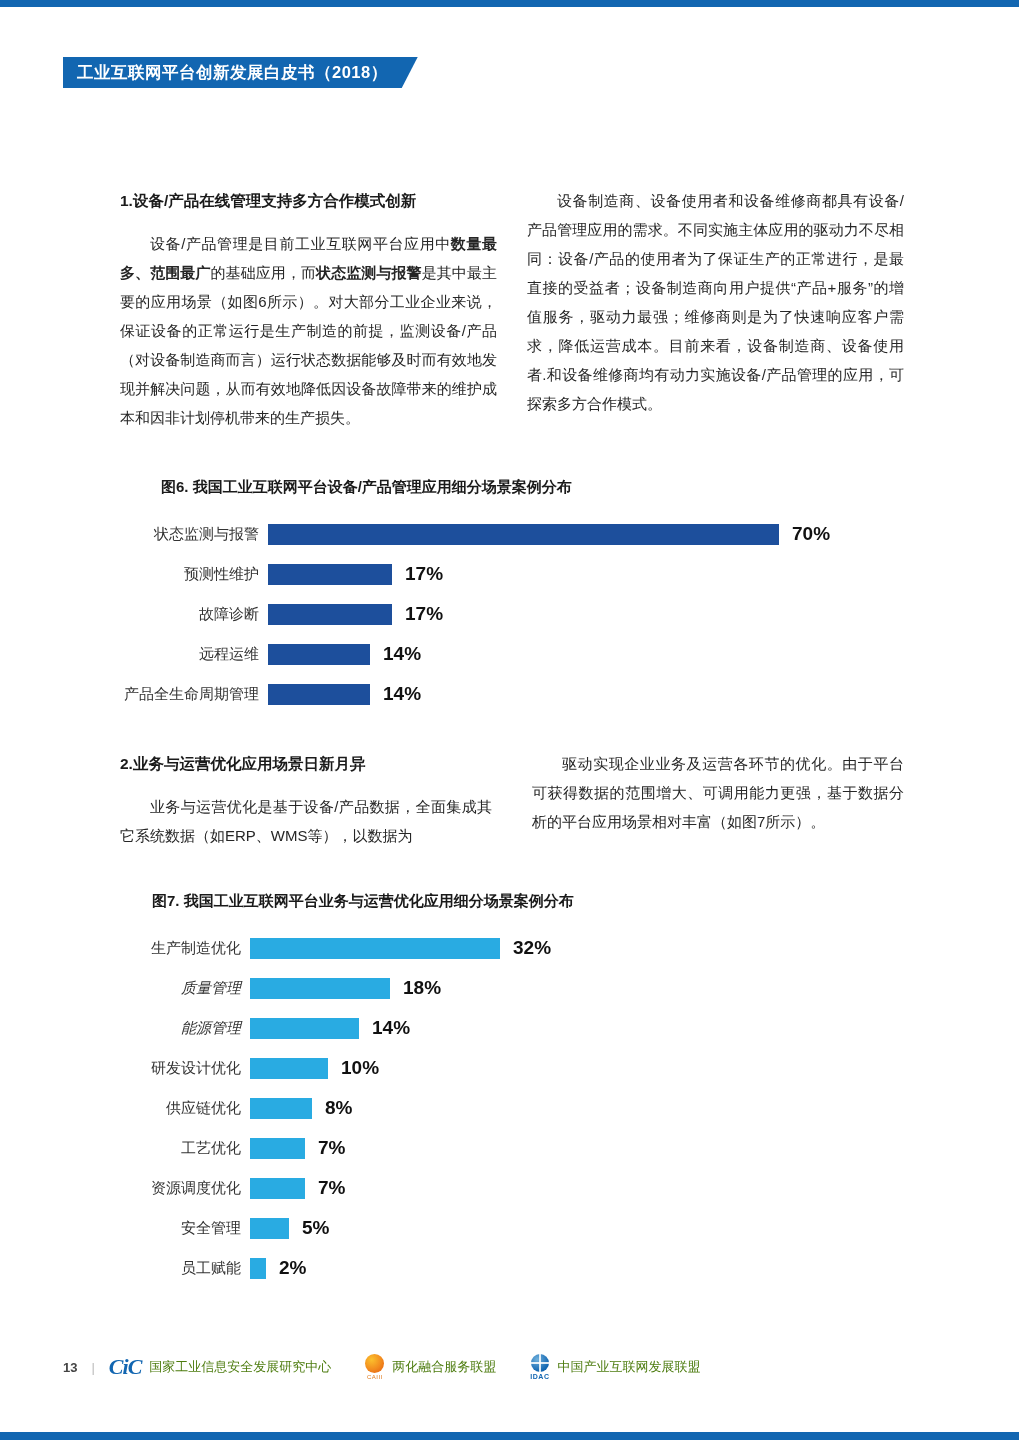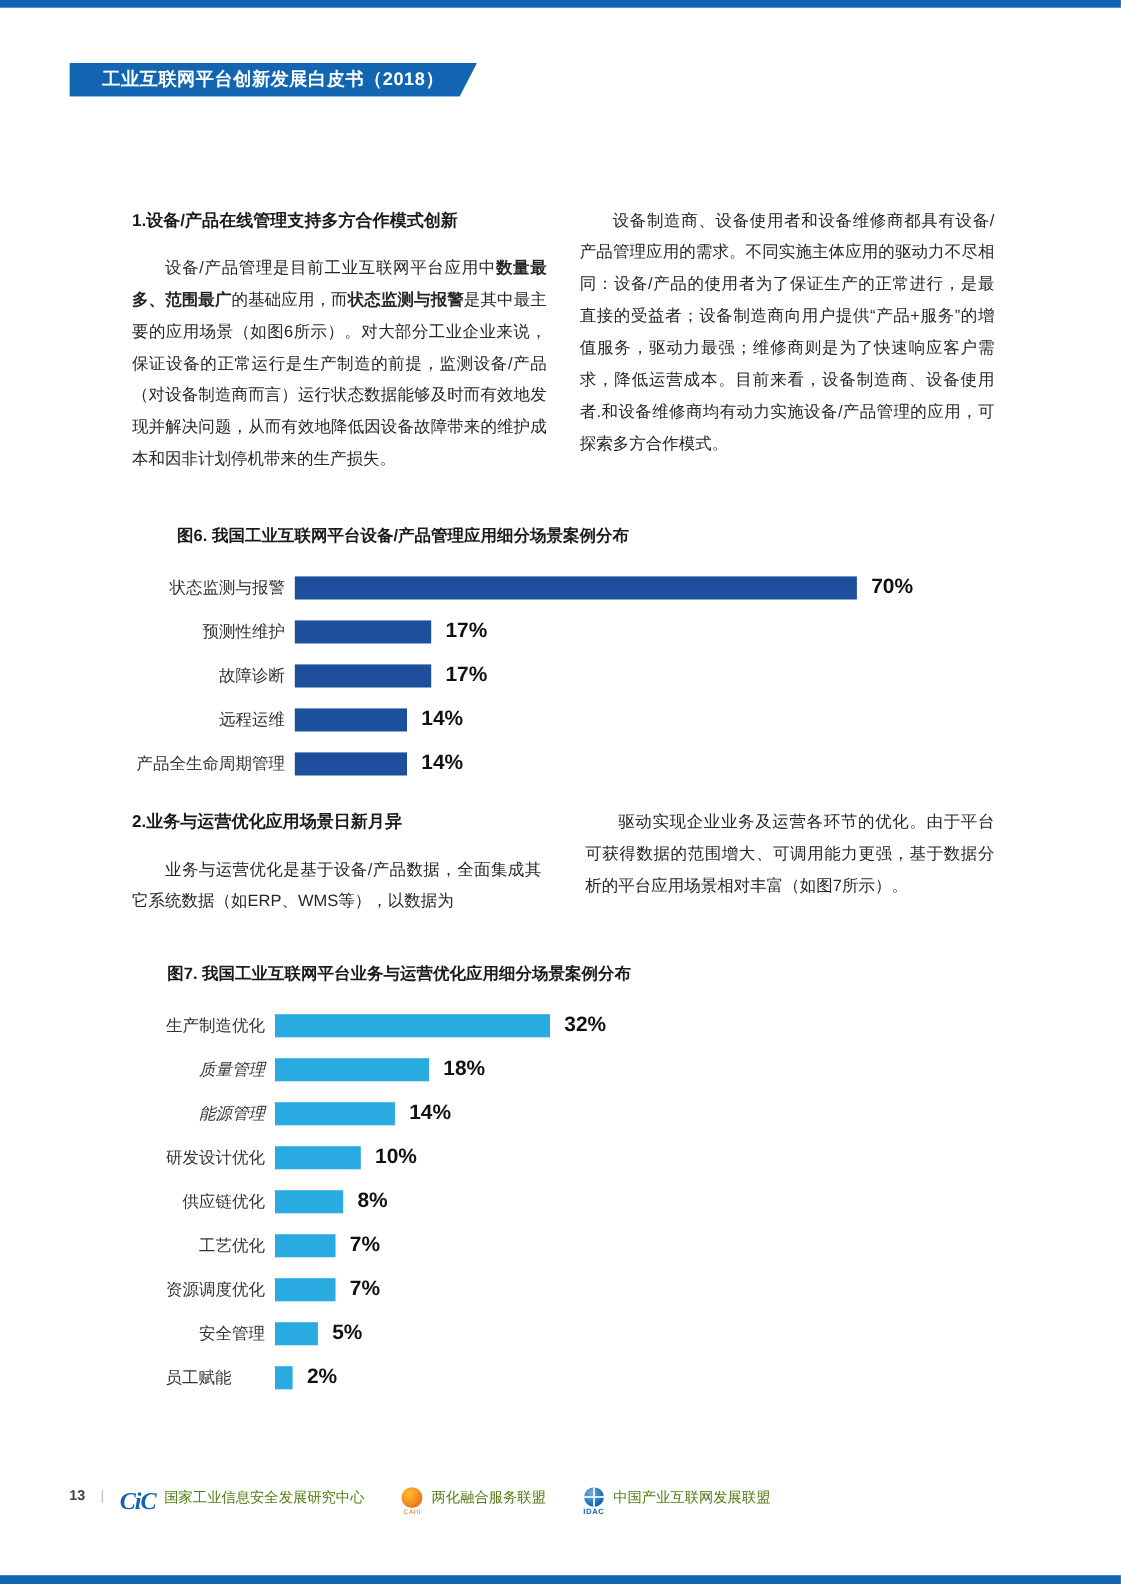--- a/index.html
+++ b/index.html
@@ -4,44 +4,44 @@
 <style>
   * { margin:0; padding:0; box-sizing:border-box; }
   html,body { background:#ffffff; }
   body { font-family:"Liberation Sans","DejaVu Sans",sans-serif; }
   .page { position:relative; width:1019px; height:1440px; background:#fff; overflow:hidden; margin:0 auto; }
 
   .top-bar { position:absolute; top:0; left:0; width:100%; height:7px; background:#1266b1; }
   .bottom-bar { position:absolute; bottom:0; left:0; width:100%; height:8px; background:#1266b1; }
 
   .banner { position:absolute; top:57px; left:63px; height:31px; background:#1266b1; color:#fff;
-            font-weight:bold; font-size:16.5px; line-height:31px; padding:0 30px 0 30px;
+            font-weight:bold; font-size:16.5px; line-height:31px; padding:0 30px 0 14px;
             clip-path:polygon(0 0,100% 0,calc(100% - 16px) 100%,0 100%); letter-spacing:0.5px; }
 
   .content { position:absolute; top:186px; left:120px; width:784px; color:#262626; }
 
   .columns { display:flex; gap:30px; }
   .col { width:377px; font-size:15px; line-height:29px; text-align:justify; }
   .col h3 { font-size:15.5px; line-height:29px; font-weight:bold; color:#1a1a1a; margin-bottom:14px; }
   .para { text-indent:2em; }
   .para b { font-weight:bold; }
 
   .fig-title { font-size:15px; font-weight:bold; color:#1a1a1a; }
   .fig-title.f6 { margin-top:46px; margin-bottom:26px;margin-left:41px; }
   .fig-title.f7 { margin-top:42px; margin-bottom:26px;padding-left:32px; }
 
   .chart { }
   .chart-row { display:flex; align-items:center; margin-bottom:18px; }
   .chart-label { font-size:15px; color:#333; text-align:right; padding-right:9px; flex:0 0 auto; }
   .chart-bar { height:21px; flex:0 0 auto; }
   .chart-value { font-size:19px; font-weight:bold; color:#111; margin-left:13px; white-space:nowrap; }
 
-  .sec2 { margin-top:28px;gap:40px; }
+  .sec2 { margin-top:44px;gap:40px; }
 
-  .footer { position:absolute; left:63px; bottom:58px; display:flex; height:30px; }
+  .footer { position:absolute; left:63px; bottom:58px; display:flex; align-items:center; height:30px; }
   .pagenum { font-size:13px; font-weight:bold; color:#444; }
   .pg-div { font-size:13px; color:#bbb; margin:0 14px; }
   .logo-cic { font-family:"Liberation Serif","DejaVu Serif",serif; font-style:italic; font-weight:bold;
               font-size:22px; color:#1266b1; margin-right:8px; letter-spacing:-1px; }
   .org-name { font-size:13px; color:#4d7c0f; margin-right:34px; }
   .logo-stack { display:inline-flex; flex-direction:column; align-items:center; margin-right:8px; }
   .logo-tiny { font-size:6px; color:#e07818; line-height:7px; letter-spacing:0.5px; }
   .logo-tiny.blue { color:#1266b1; font-weight:bold; font-size:7px; }
   .orange-ball { width:19px; height:19px; border-radius:50%;
                  background:radial-gradient(circle at 35% 30%, #fbc02d, #f28a1e 55%, #e2590b); margin-bottom:1px; }
@@ -150,21 +150,21 @@
           <div class="chart-label" style="width: 130px;">资源调度优化</div>
           <div class="chart-bar" style="width: 55px; background: rgb(41, 171, 226);"></div>
           <div class="chart-value">7%</div>
         </div>
         <div class="chart-row">
           <div class="chart-label" style="width: 130px;">安全管理</div>
           <div class="chart-bar" style="width: 39px; background: rgb(41, 171, 226);"></div>
           <div class="chart-value">5%</div>
         </div>
         <div class="chart-row">
-          <div class="chart-label" style="width: 130px; text-align: center;">员工赋能</div>
+          <div class="chart-label" style="width: 130px;">员工赋能</div>
           <div class="chart-bar" style="width: 16px; background: rgb(41, 171, 226);"></div>
           <div class="chart-value">2%</div>
         </div>
       </div>
 
   </div>
 
   <div class="footer">
     <span class="pagenum">13</span>
     <span class="pg-div">|</span>

